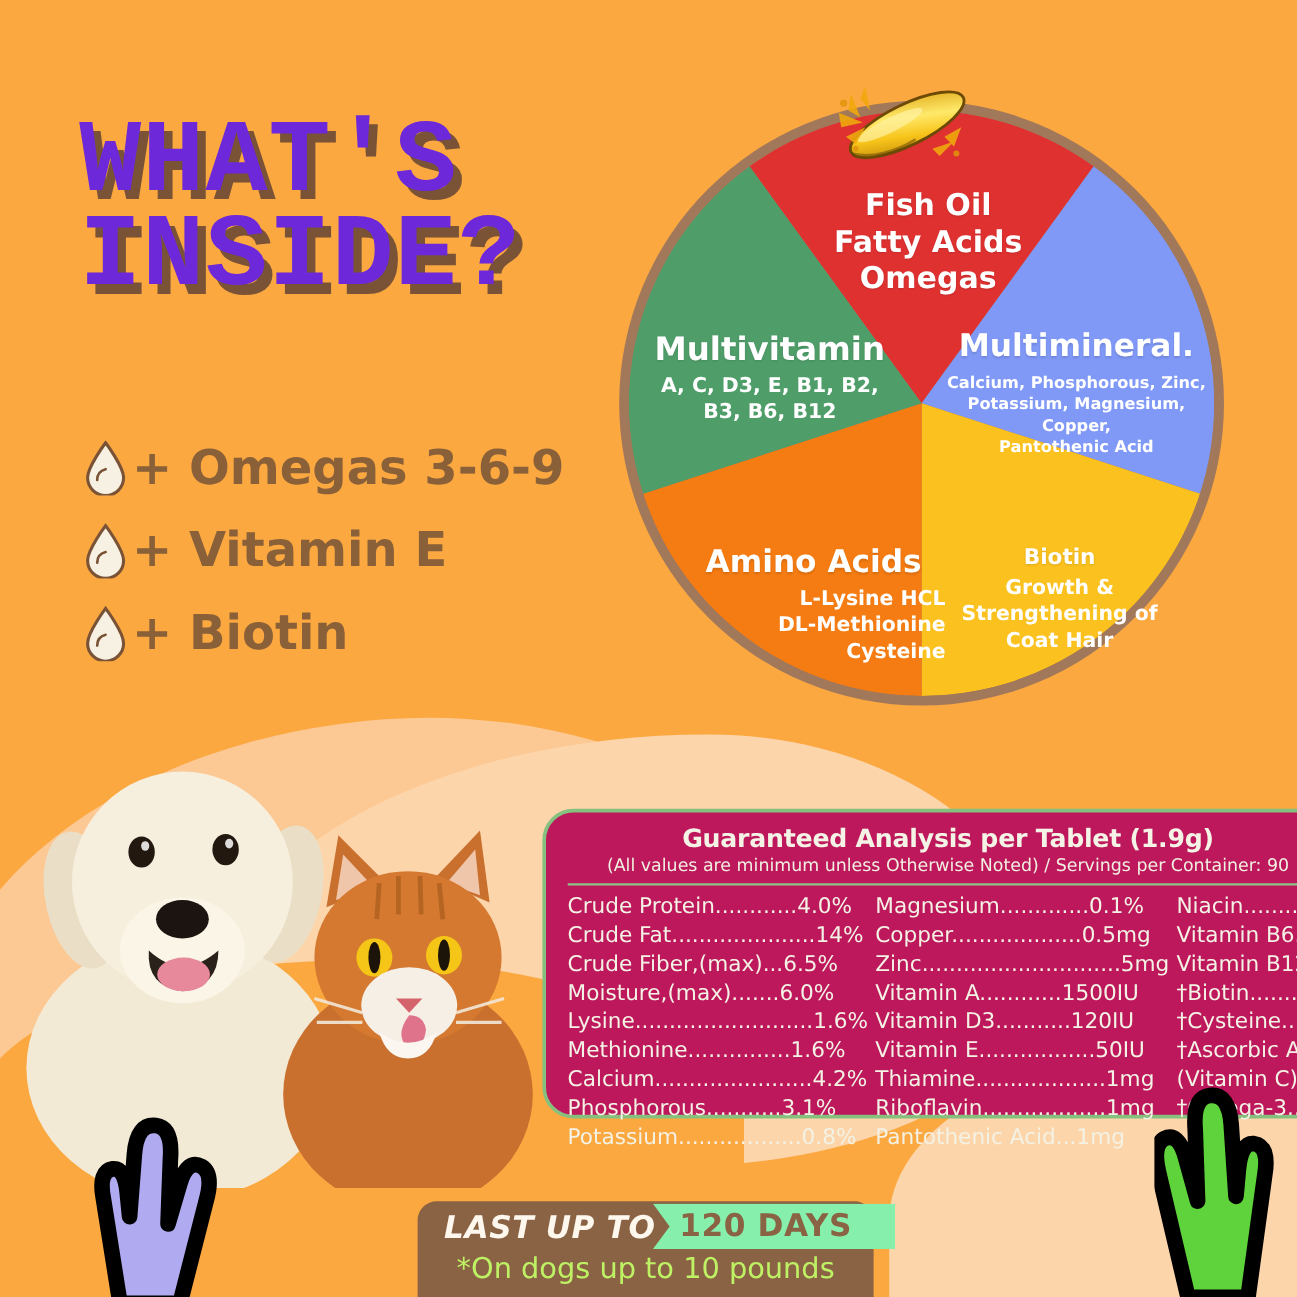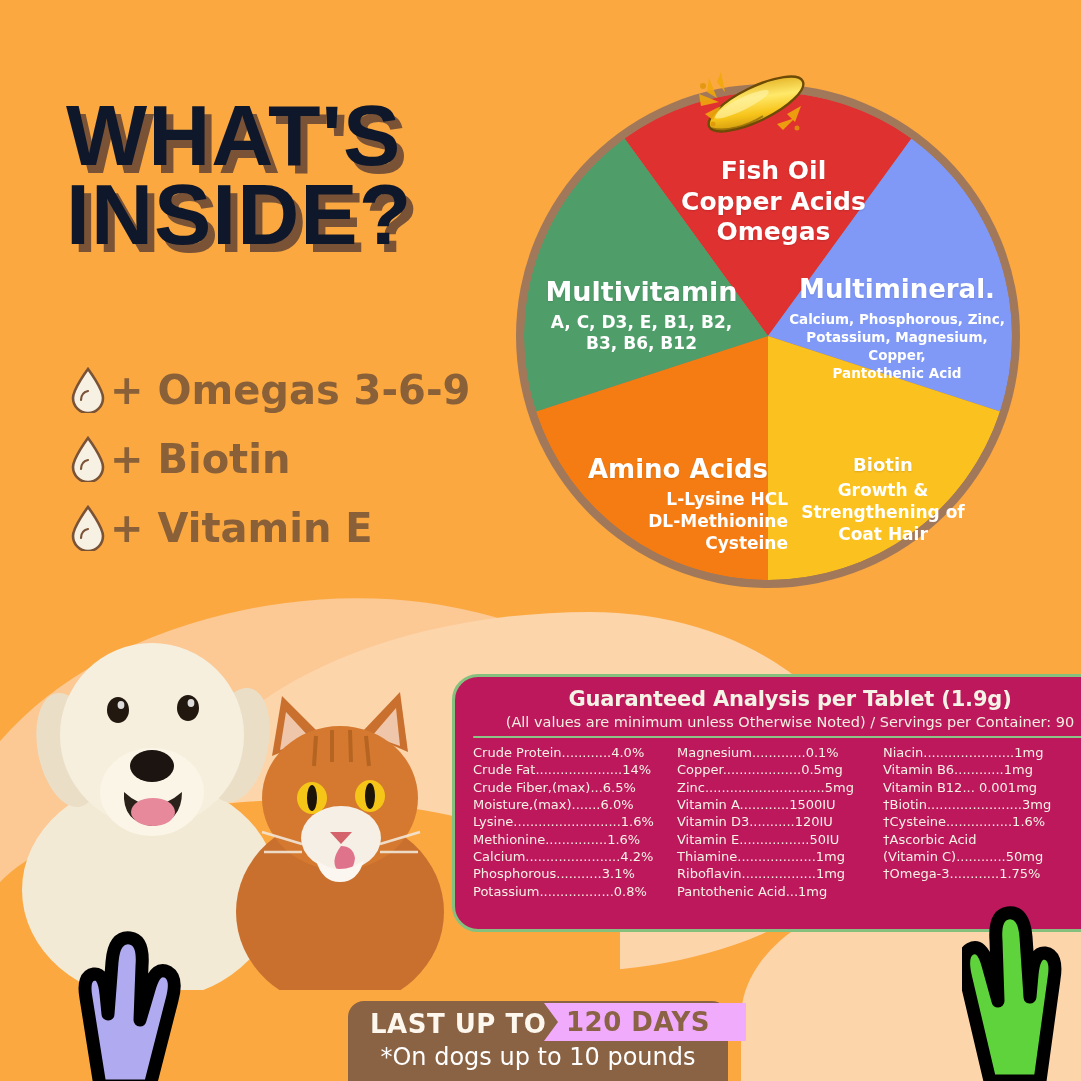--- a/index.html
+++ b/index.html
@@ -36,23 +36,23 @@
     width: 460px; height: 250px;
     background: #fdd5ab;
     border-radius: 50% 50% 0 0 / 55% 55% 0 0;
   }
 
   
   .headline {
     position: absolute; left: 66px; top: 96px;
     font-size: 86px; line-height: 0.92;
     font-weight: 700; letter-spacing: 1px;
-    color: #0f172a;
+    color: #6d28d9;
     text-shadow: 7px 8px 0 #7a5336;
-    font-family: Liberation Sans, sans-serif;
+    font-family: Liberation Mono, monospace;
   }
   .headline .l2 { display: block; }
 
   
   .features {
     position: absolute; left: 70px; top: 358px;
   }
   .feature-row {
     display: flex; align-items: center;
     height: 63px; margin-bottom: 6px;
@@ -145,21 +145,21 @@
   .ga-rule {
     height: 2px; background: #8cc587;
     margin: 6px 6px 6px 6px; border-radius: 2px;
   }
   .ga-cols { display: flex; gap: 6px; padding: 0 6px; }
   .ga-col { flex: 1; }
   .ga-col.c1 { flex: 0 0 198px; }
   .ga-col.c2 { flex: 0 0 200px; }
   .ga-col.c3 { flex: 1; }
   .ga-item {
-    color: #f3f2e4; font-size: 13px;
+    color: #f3f2e4; font-size: 18px;
     line-height: 1.335; white-space: nowrap;
     font-family: "DejaVu Sans", sans-serif;
   }
 
   
   .paw { position: absolute; }
   .paw-left  { left: 46px;  top: 928px;  width: 136px; height: 160px; }
   .paw-right { left: 962px; top: 905px;  width: 128px; height: 178px; }
   .paw svg { display: block; }
 
@@ -173,38 +173,39 @@
   .banner-top {
     position: relative; height: 40px;
     display: flex; align-items: center;
   }
   .banner-lead {
     position: absolute; left: 22px; top: 8px;
     color: #fdf7ee; font-size: 26px; font-weight: 700;
     letter-spacing: 0.5px;
     font-family: "DejaVu Sans", sans-serif;
     z-index: 2;
+    font-style: italic;
   }
   .ribbon {
     position: absolute; left: 196px; top: 2px;
     width: 202px; height: 38px;
-    background: #f0abfc;
+    background: #86efac;
     clip-path: polygon(0 0, 100% 0, 100% 100%, 0 100%, 14px 50%);
     display: flex; align-items: center;
   }
   .ribbon-text {
     margin-left: 22px;
     color: #8a6244; font-size: 26px; font-weight: 700;
     letter-spacing: 0.5px;
     font-family: "DejaVu Sans", sans-serif;
   }
   .banner-note {
     position: absolute; left: 0; right: 0; top: 42px;
     text-align: center;
-    color: #ffffff; font-size: 24px;
+    color: #bef264; font-size: 24px;
     font-family: "DejaVu Sans", sans-serif;
   }
 
   
   .pets { position: absolute; left: 0; top: 560px; width: 470px; height: 430px; }
   .pets svg { display: block; }
 </style>
 </head>
 <body>
 
@@ -228,49 +229,49 @@
     </span>
     <span class="feature-text">+ Omegas 3-6-9</span>
   </div>
   <div class="feature-row">
     <span class="drop">
       <svg width="36" height="46" viewBox="0 0 36 46">
         <path d="M18 2 C18 2 33 22 33 31 A15 15 0 0 1 3 31 C3 22 18 2 18 2 Z" fill="#f7f1e4" stroke="#7a5336" stroke-width="2.6"></path>
         <path d="M11 33 C11 28 14 25 18 24" fill="none" stroke="#7a5336" stroke-width="2.2" stroke-linecap="round"></path>
       </svg>
     </span>
-    <span class="feature-text">+ Biotin</span>
+    <span class="feature-text">+ Vitamin E</span>
   </div>
   <div class="feature-row">
     <span class="drop">
       <svg width="36" height="46" viewBox="0 0 36 46">
         <path d="M18 2 C18 2 33 22 33 31 A15 15 0 0 1 3 31 C3 22 18 2 18 2 Z" fill="#f7f1e4" stroke="#7a5336" stroke-width="2.6"></path>
         <path d="M11 33 C11 28 14 25 18 24" fill="none" stroke="#7a5336" stroke-width="2.2" stroke-linecap="round"></path>
       </svg>
     </span>
-    <span class="feature-text">+ Vitamin E</span>
+    <span class="feature-text">+ Biotin</span>
   </div>
 </div>
 
 <div class="pie-wrap">
   <div class="pie-rim"></div>
   <div class="pie">
     <svg id="pie-svg" viewBox="0 0 488 488" preserveAspectRatio="none">
         <path d="M 244 244 L 100.58039844063657 46.599853372512825 A 244 244 0 0 1 387.41960155936346 46.599853372512825 Z" fill="#e03131"></path>
         <path d="M 244 244 L 387.41960155936346 46.599853372512825 A 244 244 0 0 1 476.0577899760175 319.4001466274872 Z" fill="#8099f7"></path>
         <path d="M 244 244 L 476.0577899760175 319.4001466274872 A 244 244 0 0 1 244.00000000000003 488 Z" fill="#fbc11e"></path>
         <path d="M 244 244 L 244.00000000000003 488 A 244 244 0 0 1 11.94221002398254 319.4001466274872 Z" fill="#f57c12"></path>
         <path d="M 244 244 L 11.94221002398254 319.4001466274872 A 244 244 0 0 1 100.58039844063651 46.599853372512854 Z" fill="#4f9e6a"></path>
       </svg>
   </div>
 
   <div class="slice-label lbl-fish">
     <span class="slice-title">
       <span>Fish Oil</span><br>
-      <span>Copper Acids</span><br>
+      <span>Fatty Acids</span><br>
       <span>Omegas</span>
     </span>
   </div>
 
   <div class="slice-label lbl-mvit">
     <span class="slice-title">Multivitamin</span>
     <span class="slice-sub">
       <span>A, C, D3, E, B1, B2,</span><br>
       <span>B3, B6, B12</span>
     </span>

